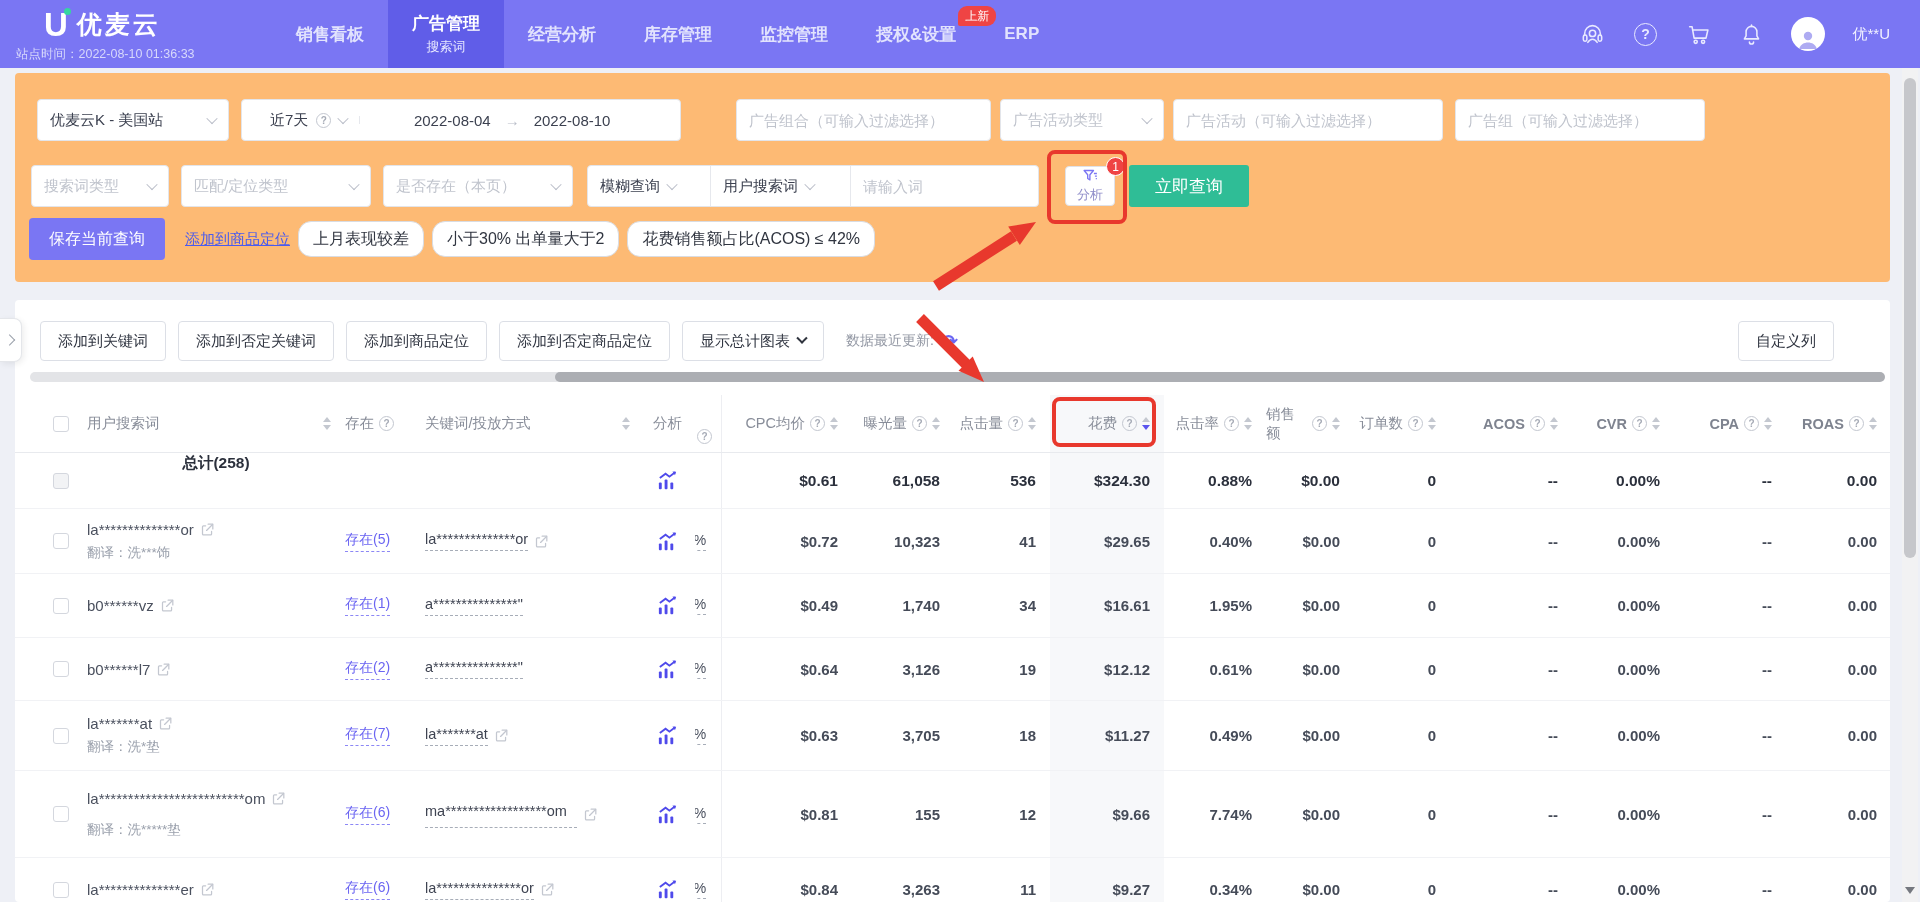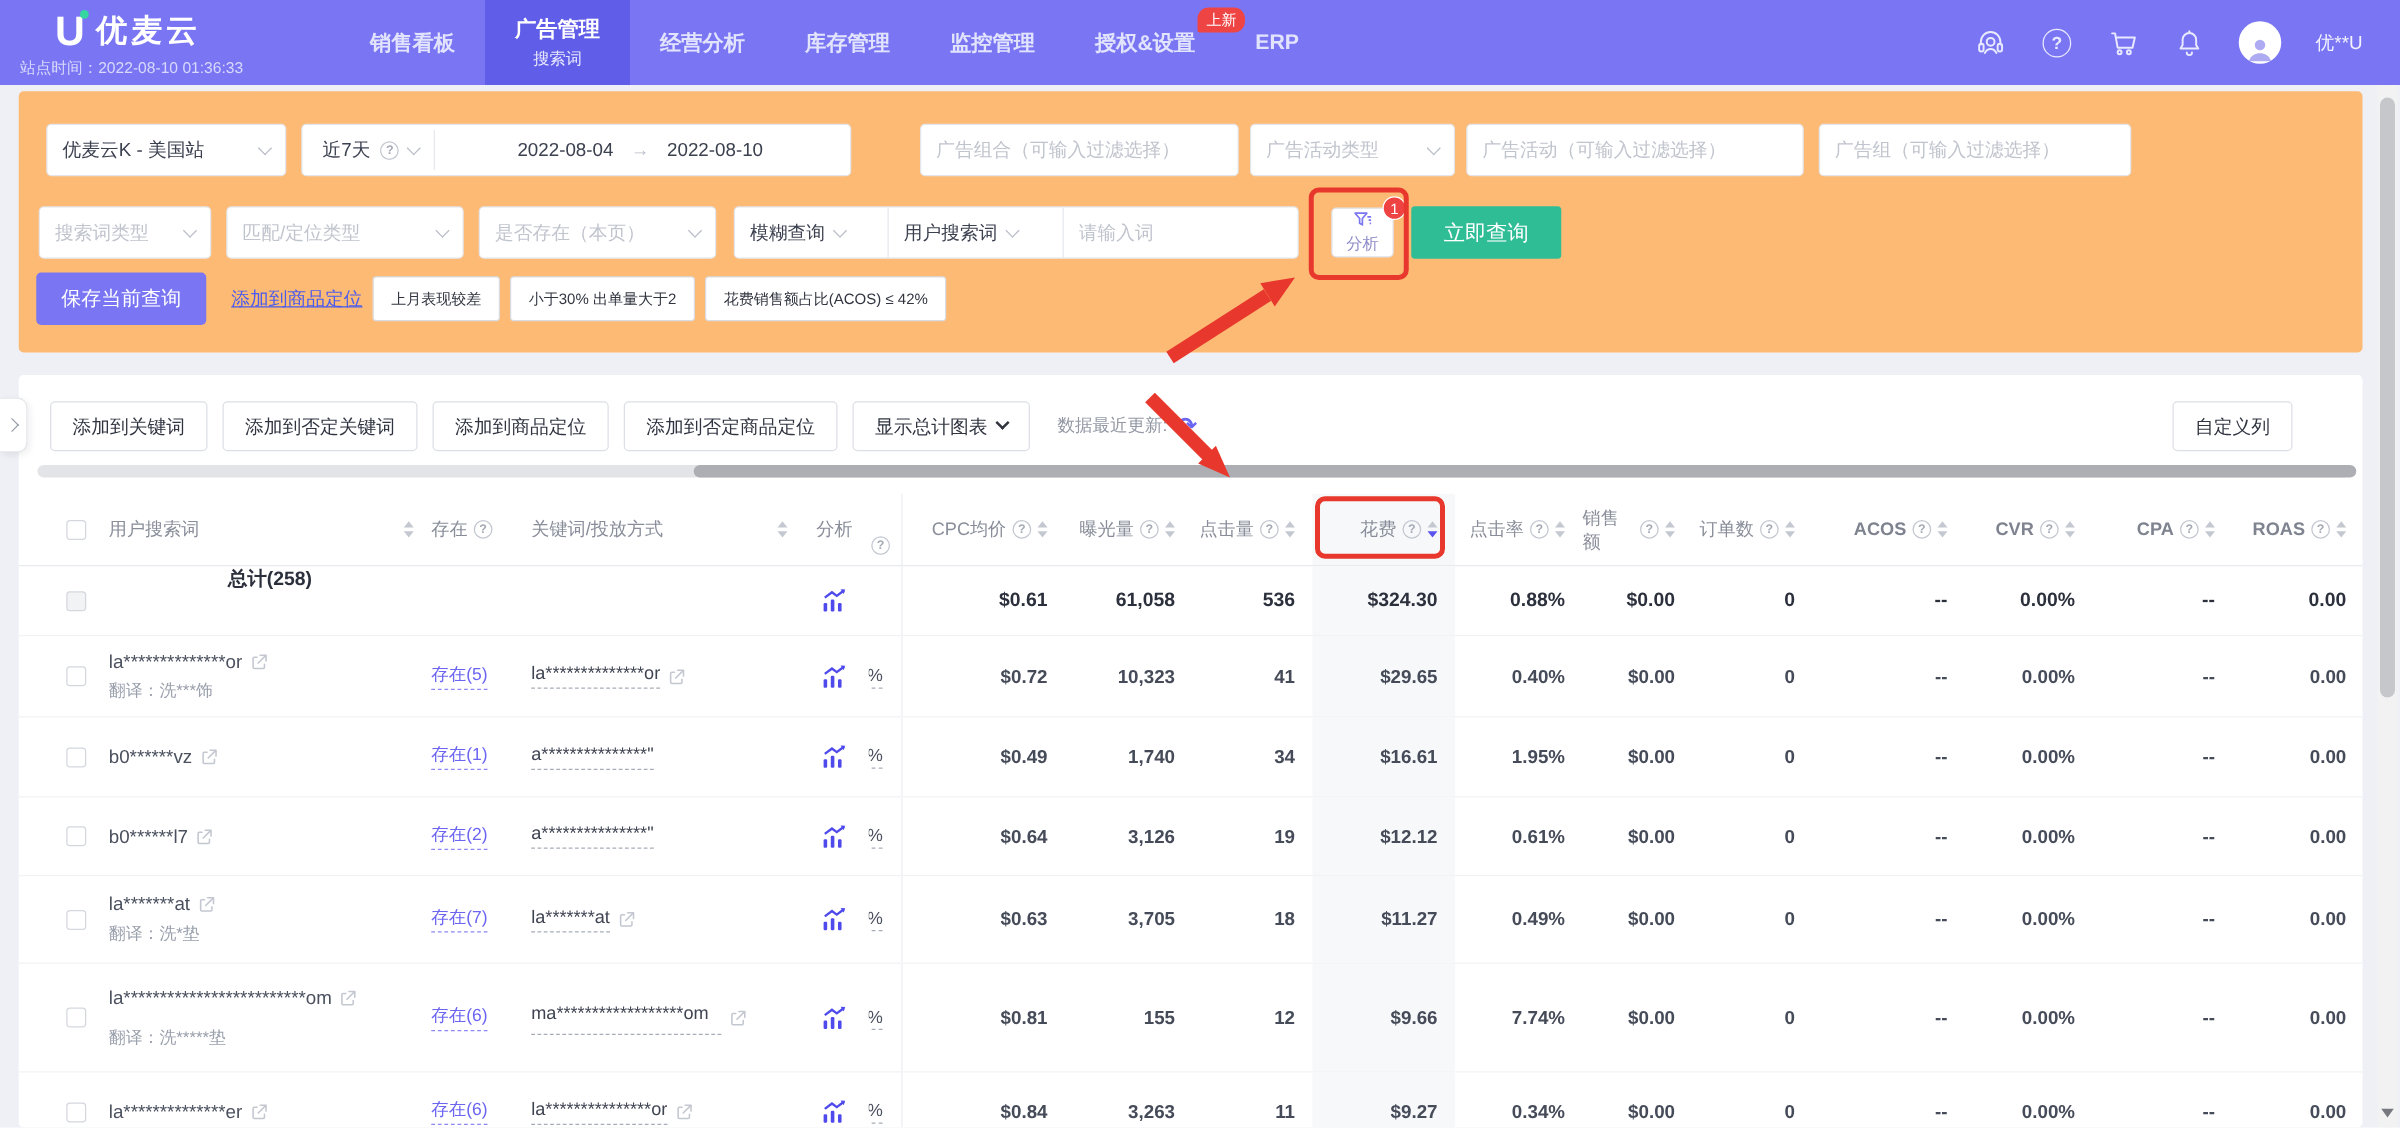--- a/index.html
+++ b/index.html
@@ -43,21 +43,21 @@
   .grp-sec + .grp-sec { border-left:1px solid #e6e8ed; }
   input.txt { border:none; outline:none; font-size:15px; color:#3c4150; width:100%; background:transparent; font-family:inherit; }
   input.txt::placeholder { color:#c0c4cd; }
   .analyze-wrap { position:relative; margin-left:26px; }
   .analyze-btn { width:50px; height:40px; border:1px solid #dfe1e8; border-radius:4px; background:#fff; display:flex; flex-direction:column; align-items:center; justify-content:center; gap:1px; cursor:pointer; }
   .analyze-btn .lbl { font-size:13px; color:#8f8dc9; }
   .analyze-badge { position:absolute; top:-9px; right:-10px; min-width:19px; height:19px; border-radius:50%; background:#ef4343; border:1.5px solid #fff; color:#fff; font-size:12px; display:flex; align-items:center; justify-content:center; z-index:3; }
   .query-btn { margin-left:14px; width:120px; height:42px; background:#2fbd96; color:#fff; font-size:17px; border:none; border-radius:3px; display:flex; align-items:center; justify-content:center; cursor:pointer; font-family:inherit; }
   .save-btn { margin-left:14px; height:42px; padding:0 20px; background:#7a76f3; color:#fff; font-size:16px; border:none; border-radius:4px; cursor:pointer; font-family:inherit; }
   .quick-link { margin-left:20px; font-size:15px; color:#4a5bee; text-decoration:underline; cursor:pointer; }
-  .chip { margin-left:8px; height:36px; border:1px solid #d9dce2; border-radius:3px; background:#fff; display:flex; align-items:center; padding:0 14px; font-size:12px; color:#303540; cursor:pointer; }
+  .chip { margin-left:8px; height:36px; border:1px solid #d9dce2; border-radius:13px; background:#fff; display:flex; align-items:center; padding:0 14px; font-size:16px; color:#303540; cursor:pointer; }
 
   
   .table-panel { position:absolute; left:15px; top:300px; width:1875px; height:602px; background:#fff; border-radius:4px; overflow:hidden; }
   .toolbar { position:absolute; left:0; top:21px; height:40px; width:100%; display:flex; align-items:center; }
   .tbtn { height:40px; border:1px solid #dcdfe6; border-radius:4px; background:#fff; font-size:15px; color:#2f3440; display:flex; align-items:center; padding:0 17px; margin-left:12px; cursor:pointer; font-family:inherit; }
   .tbtn:first-child { margin-left:25px; }
   .chart-toggle { font-weight:400; gap:8px; }
   .caret-dark { width:8px; height:8px; border-right:2px solid #30343e; border-bottom:2px solid #30343e; transform:rotate(45deg) translate(-2px,-2px); }
   .update-label { margin-left:22px; font-size:14px; color:#9398a4; }
   .refresh { margin-left:8px; color:#6b66f2; font-size:19px; font-weight:700; cursor:pointer; }
@@ -192,21 +192,21 @@
     <span class="username">优**U</span>
   </div>
 </div>
 
 <div class="filter-panel">
   <div class="frow frow1">
     <div class="ctl" style="width:192px;margin-left:22px;">
       <span>优麦云K - 美国站</span>
         <span class="caret"></span>
     </div>
-    <div class="ctl" style="width:440px;margin-left:12px;padding:4px;">
+    <div class="ctl" style="width:440px;margin-left:12px;padding:16px;">
       <span class="grp-sec">
         <span>近7天</span>
         <span class="help-sm" style="margin-left:8px;"></span>
         <span class="caret inl"></span>
       </span>
       <span class="grp-sec" style="flex:1;justify-content:center;gap:14px;text-align:right;">
         <span>2022-08-04</span>
         <span style="color:#b9bdc8;">→</span>
         <span>2022-08-10</span>
       </span>

